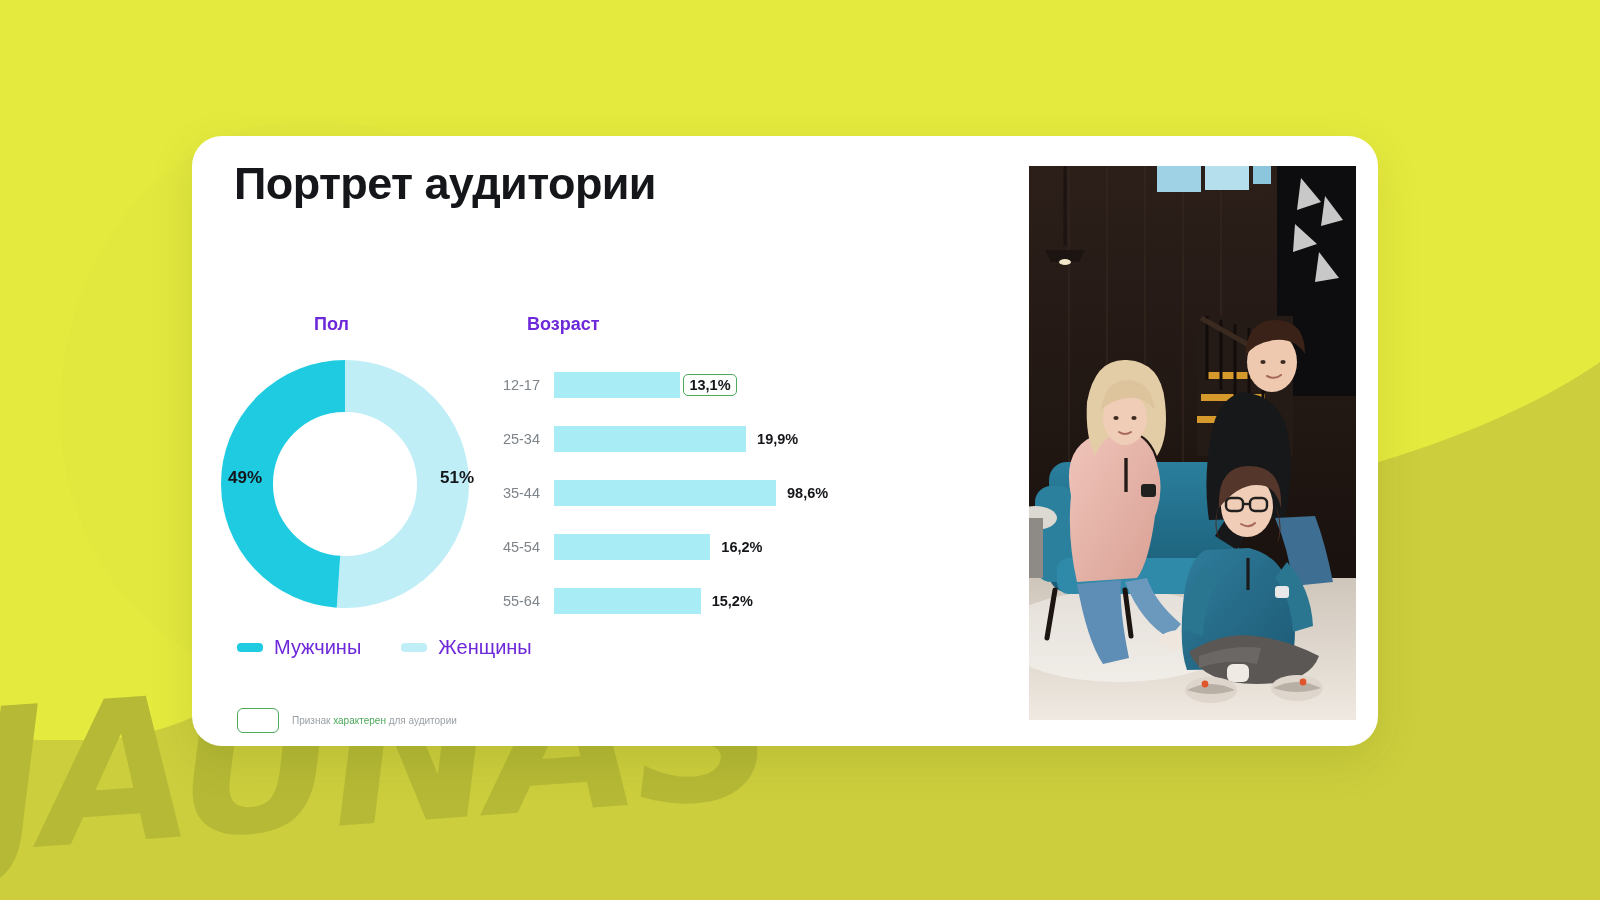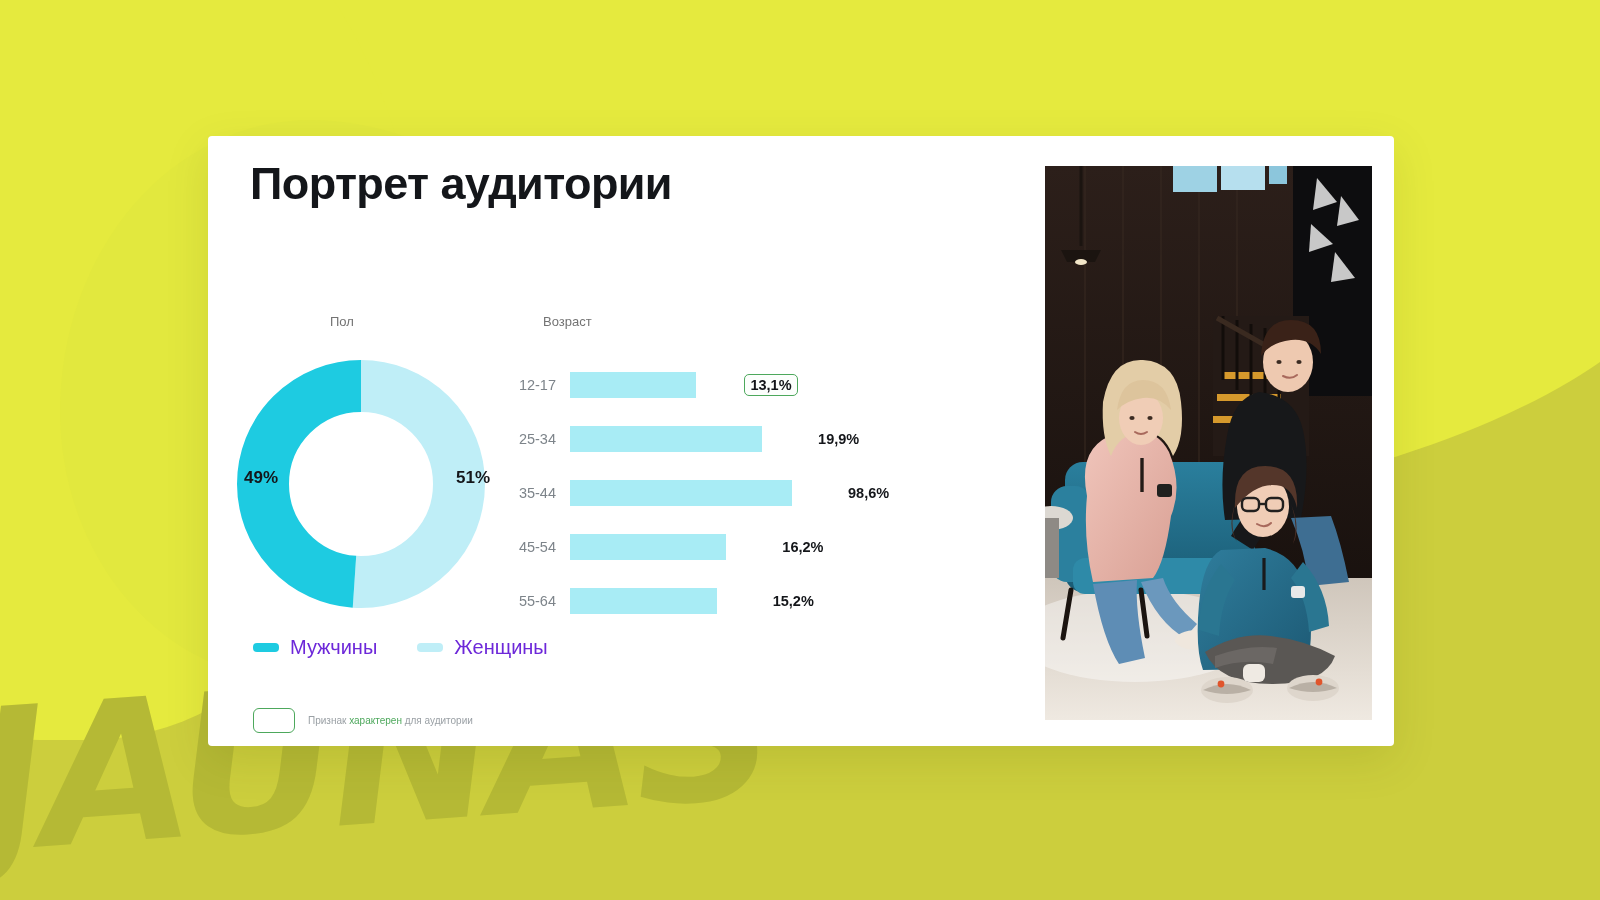--- a/index.html
+++ b/index.html
@@ -71,46 +71,46 @@
     letter-spacing: -6px;
     line-height: 230px;
     transform: rotate(-4deg);
     user-select: none;
     white-space: nowrap;
   }
 
   
   #card {
     position: absolute;
-    left: 208px;
+    left: 192px;
     top: 136px;
     width: 1186px;
     height: 610px;
     background: #FFFFFF;
-    border-radius: 4px;
+    border-radius: 30px;
     box-shadow: 0 14px 44px rgba(80, 84, 10, 0.13);
     overflow: hidden;
   }
 
   #card-title {
     position: absolute;
     left: 42px;
     top: 22px;
     font-size: 45px;
     font-weight: 700;
     color: #14161A;
     letter-spacing: -0.6px;
   }
 
   
   .section-head {
     position: absolute;
-    font-size: 13px;
-    font-weight: 400;
-    color: #737373;
+    font-size: 18px;
+    font-weight: 700;
+    color: #6d28d9;
   }
   #head-gender { left: 122px; top: 178px; }
   #head-age    { left: 335px; top: 178px; }
 
   
   #donut-wrap {
     position: absolute;
     left: 27px;
     top: 222px;
     width: 252px;
@@ -173,21 +173,20 @@
     font-size: 14.5px;
     color: #7D848A;
     flex: none;
   }
   .bar-track {
     position: relative;
     flex: 1;
     height: 26px;
     display: flex;
     align-items: center;
-    gap: 45px;
   }
   .bar-fill {
     height: 26px;
     background: #A8ECF5;
     flex: none;
   }
   .bar-value {
     margin-left: 8px;
     font-size: 14.5px;
     font-weight: 700;

